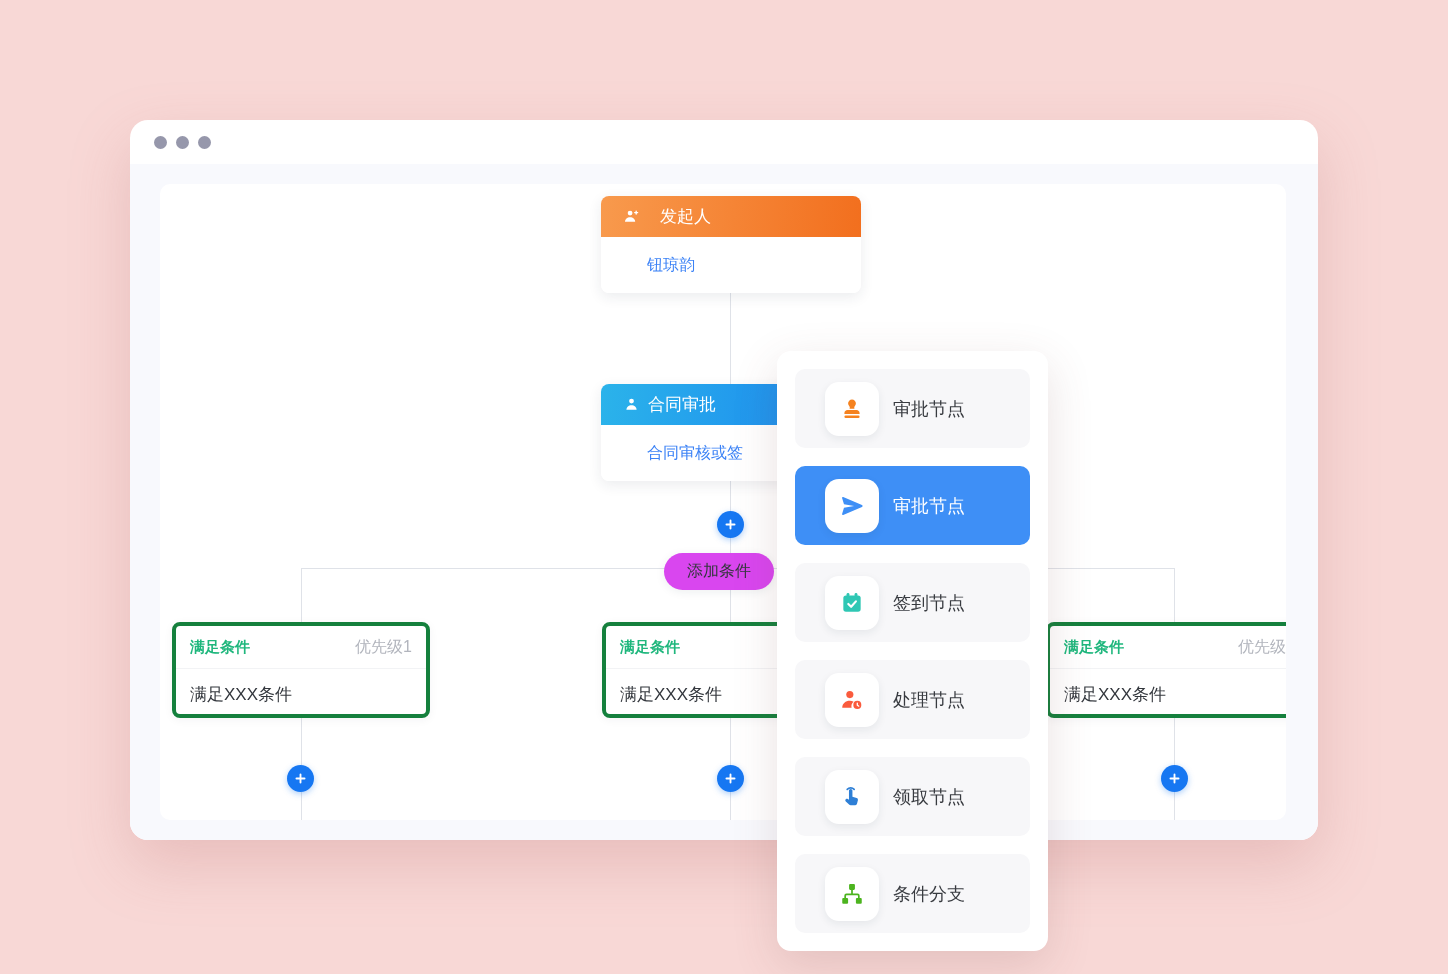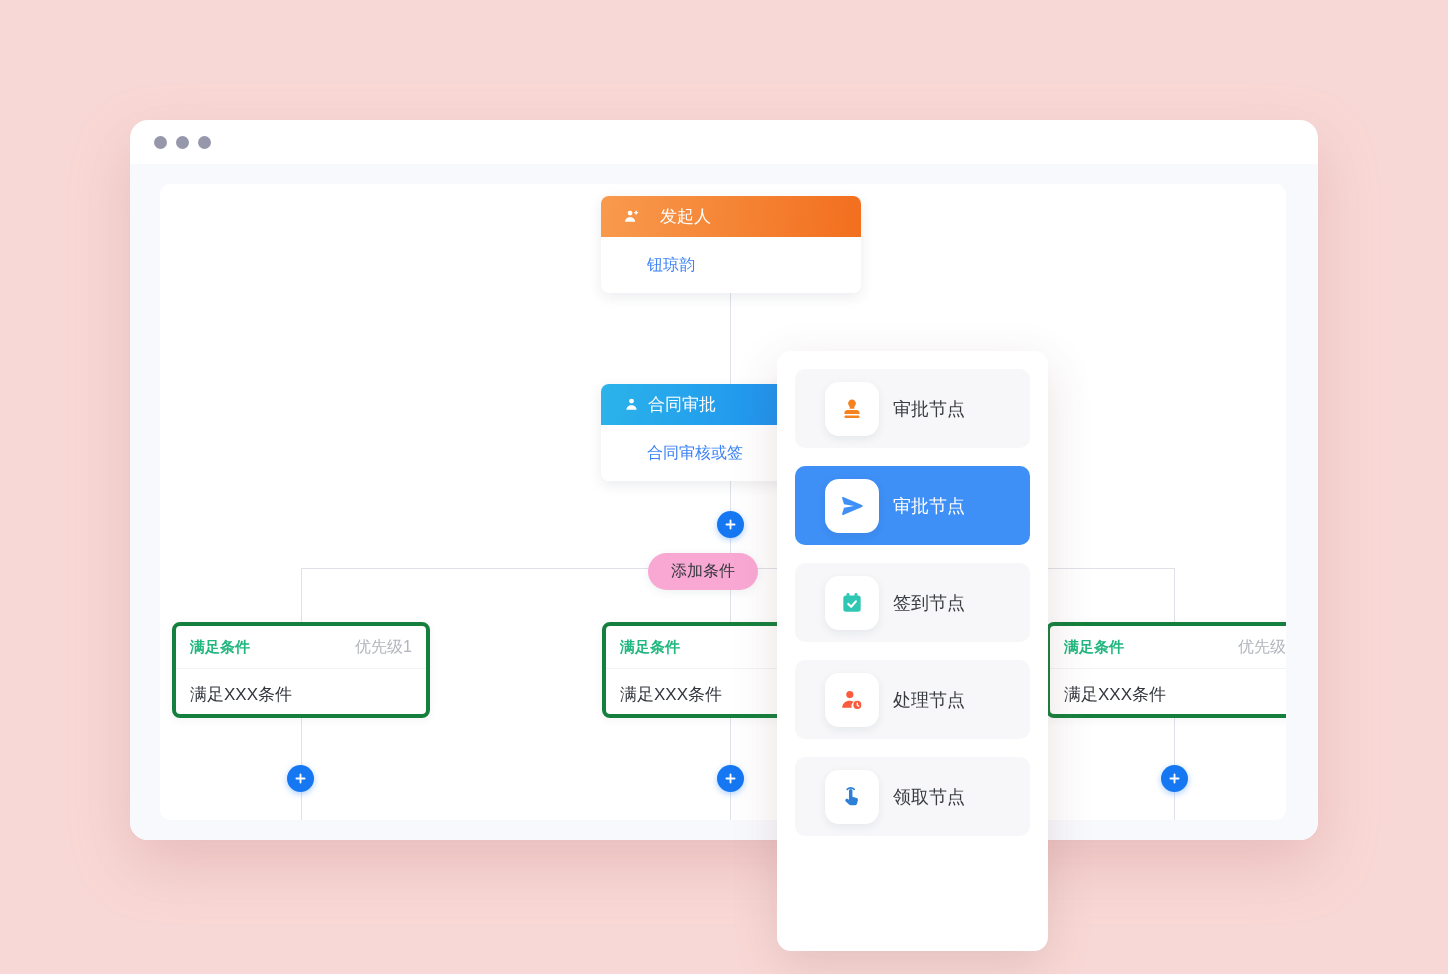--- a/index.html
+++ b/index.html
@@ -56,22 +56,22 @@
   
   .plus-btn {
     position:absolute; width:27px; height:27px; border-radius:50%;
     background:#1677f2; display:flex; align-items:center; justify-content:center;
     box-shadow:0 2px 6px rgba(22,119,242,.35); cursor:pointer; z-index:3;
   }
   .plus-btn svg { width:15px; height:15px; }
 
   
   .pill {
-    position:absolute; left:488px; top:369px; width:110px; height:37px;
-    background:#f9a8d4; border-radius:19px; display:flex; align-items:center;
+    position:absolute; left:504px; top:369px; width:110px; height:37px;
+    background:#d946ef; border-radius:19px; display:flex; align-items:center;
     justify-content:center; font-size:16px; color:#33373d; z-index:2;
     box-shadow:0 2px 10px rgba(31,45,61,.08);
   }
 
   
   .cond-card {
     position:absolute; top:438px; width:258px; height:96px; background:#fff;
     border:4px solid #15803d; border-radius:8px; z-index:2;
     box-shadow:0 2px 10px rgba(31,45,61,.05);
   }
@@ -262,15 +262,26 @@
     <div class="menu-item">
       <span class="icon-tile">
         <svg viewBox="0 0 24 24" fill="#2e7fd6">
           <path d="M10.8 4.6c.9 0 1.6.7 1.6 1.6v5.6l3.9 1.15c.85.25 1.35 1.1 1.15 1.95l-.85 3.4c-.18.7-.8 1.2-1.55 1.2h-4.4c-.4 0-.8-.15-1.1-.43l-3.25-2.95c-.6-.55-.63-1.5-.05-2.08.5-.5 1.3-.57 1.9-.17l1.05.72V6.2c0-.9.7-1.6 1.6-1.6z"></path>
           <path d="M7.6 4.9a4.5 4.5 0 0 1 6.4 0" stroke="#2e7fd6" stroke-width="1.6" fill="none" stroke-linecap="round"></path>
         </svg>
       </span>
       <span class="menu-label">领取节点</span>
     </div>
 
+    <div class="menu-item">
+      <span class="icon-tile">
+        <svg viewBox="0 0 24 24" fill="#4cb41f">
+          <rect x="9.3" y="2.8" width="5.4" height="5.4" rx="1"></rect>
+          <rect x="3" y="15.6" width="5.4" height="5.4" rx="1"></rect>
+          <rect x="15.6" y="15.6" width="5.4" height="5.4" rx="1"></rect>
+          <path d="M12 8.2v4.2M5.7 15.6v-2c0-.66.54-1.2 1.2-1.2h10.2c.66 0 1.2.54 1.2 1.2v2" stroke="#4cb41f" stroke-width="1.6" fill="none"></path>
+        </svg>
+      </span>
+      <span class="menu-label">条件分支</span>
+    </div>
 
   </div>
 </div>
 
 </body></html>

